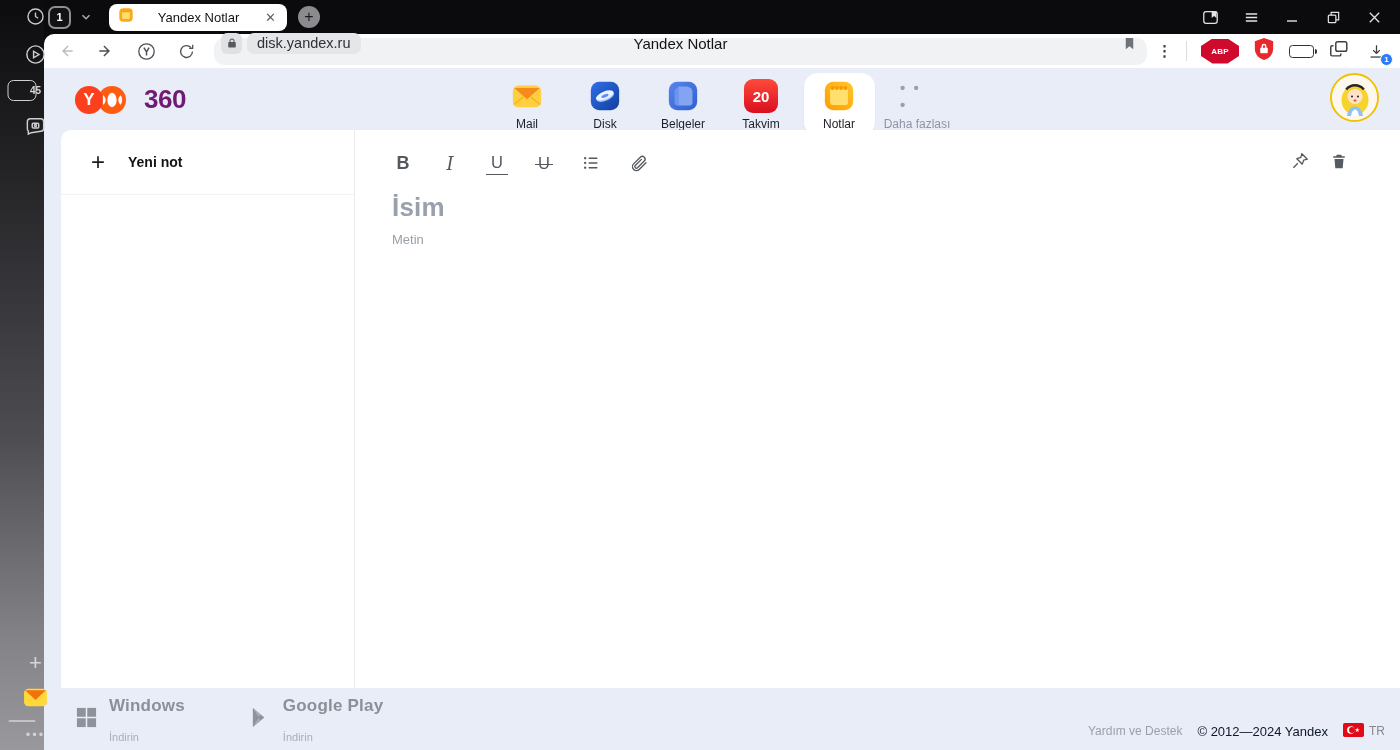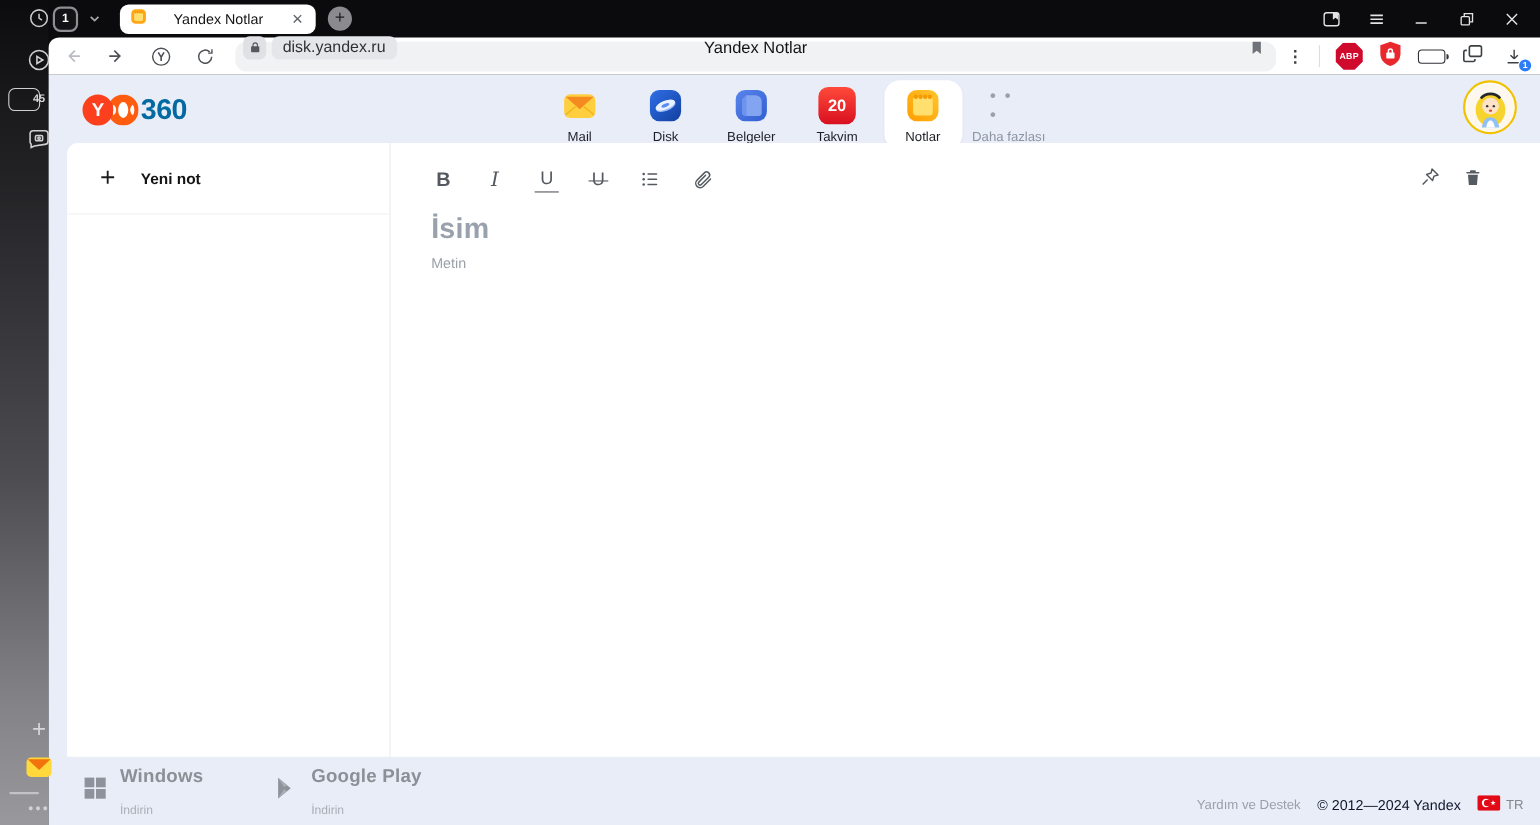--- a/index.html
+++ b/index.html
@@ -34,37 +34,37 @@
     border-top-left-radius:10px; display:flex; align-items:center; padding:0 12px 0 10px; }
   .tb-icon { width:24px; height:24px; display:flex; align-items:center; justify-content:center; flex:none; margin-right:16px; }
   .omnibox { flex:1; height:27px; background:#f1f2f4; border-radius:10px; position:relative;
     display:flex; align-items:center; padding:0 10px 16px 7px; margin-right:10px; }
   .lock-chip { width:21px; height:21px; background:#dfe1e4; border-radius:6px; display:flex; align-items:center; justify-content:center; margin-right:5px; flex:none; }
   .url-chip { background:#e4e6e9; border-radius:7px; padding:2px 10px 3px; font-size:14.5px; color:#2f3135; flex:none; position:relative; z-index:1; }
   .ob-title { position:absolute; left:0; right:0; text-align:center; font-size:15px; color:#131313; pointer-events:none; }
   .ob-bookmark { margin-left:auto; display:flex; position:relative; z-index:1; }
   .tb-right { display:flex; align-items:center; gap:14px; flex:none; }
   .vdiv { width:1px; height:20px; background:#dcdee1; }
-  .abp { width:25px; height:25px; background:#cf0a2c; color:#fff; font-size:8px; font-weight:800;
+  .abp { width:38px; height:25px; background:#cf0a2c; color:#fff; font-size:8px; font-weight:800;
     display:flex; align-items:center; justify-content:center; letter-spacing:.2px;
     clip-path:polygon(30% 0,70% 0,100% 30%,100% 70%,70% 100%,30% 100%,0 70%,0 30%); }
   .battery { position:relative; width:25px; height:13px; border:1.6px solid #2f3236; border-radius:3.5px; padding:1.5px; }
   .battery::after { content:''; position:absolute; right:-4px; top:3px; width:2.5px; height:5px; background:#2f3236; border-radius:0 2px 2px 0; }
   .battery-fill { width:58%; height:100%; background:#ff9f0a; border-radius:1.5px; }
   .dl-wrap { position:relative; width:24px; height:24px; display:flex; align-items:center; justify-content:center; }
   .dl-badge { position:absolute; right:-5px; bottom:-3px; width:13px; height:13px; border-radius:50%; background:#2b7cf6; border:1.5px solid #fff; color:#fff; font-size:8px; font-weight:700; display:flex; align-items:center; justify-content:center; }
   .kebab { font-size:15px; color:#3c4043; letter-spacing:0; font-weight:700; }
 
   
   .page { position:absolute; left:44px; top:68px; right:0; bottom:0; background:#e9edf8; }
   .page-header { position:relative; height:62px; }
   .logo { position:absolute; left:31px; top:16px; display:flex; align-items:center; }
   .logo-y { width:28px; height:28px; border-radius:50%; background:#fc3f1d; color:#fff; font-size:17px; font-weight:800; display:flex; align-items:center; justify-content:center; position:relative; z-index:1; }
   .logo-360 { margin-left:-5px; display:flex; }
-  .logo-text { margin-left:2px; font-size:26px; font-weight:800; color:#0369a1; letter-spacing:-.5px; }
+  .logo-text { margin-left:18px; font-size:26px; font-weight:800; color:#701a75; letter-spacing:-.5px; }
 
   .apps-nav { position:absolute; left:0; right:0; top:5px; display:flex; justify-content:center; gap:7px; }
   .app-item { width:71px; padding:6px 0 5px; border-radius:14px; display:flex; flex-direction:column; align-items:center; cursor:default; }
   .app-item.active { background:#fff; box-shadow:0 1px 2px rgba(40,60,120,.05); }
   .app-icon { width:34px; height:34px; display:flex; align-items:center; justify-content:center; }
   .app-icon svg { width:34px; height:34px; }
   .cal-ic { width:34px; height:34px; border-radius:9px; background:linear-gradient(180deg,#ff4a3a,#d80f20); color:#fff; font-size:15px; font-weight:800; display:flex; align-items:center; justify-content:center; }
   .more-ic { height:34px; display:flex; align-items:center; color:#9aa1ad; font-size:15px; font-weight:700; letter-spacing:2px; }
   .app-label { margin-top:4px; font-size:12px; color:#1c1f26; }
   .app-item.muted .app-label { color:#8d95a3; }

